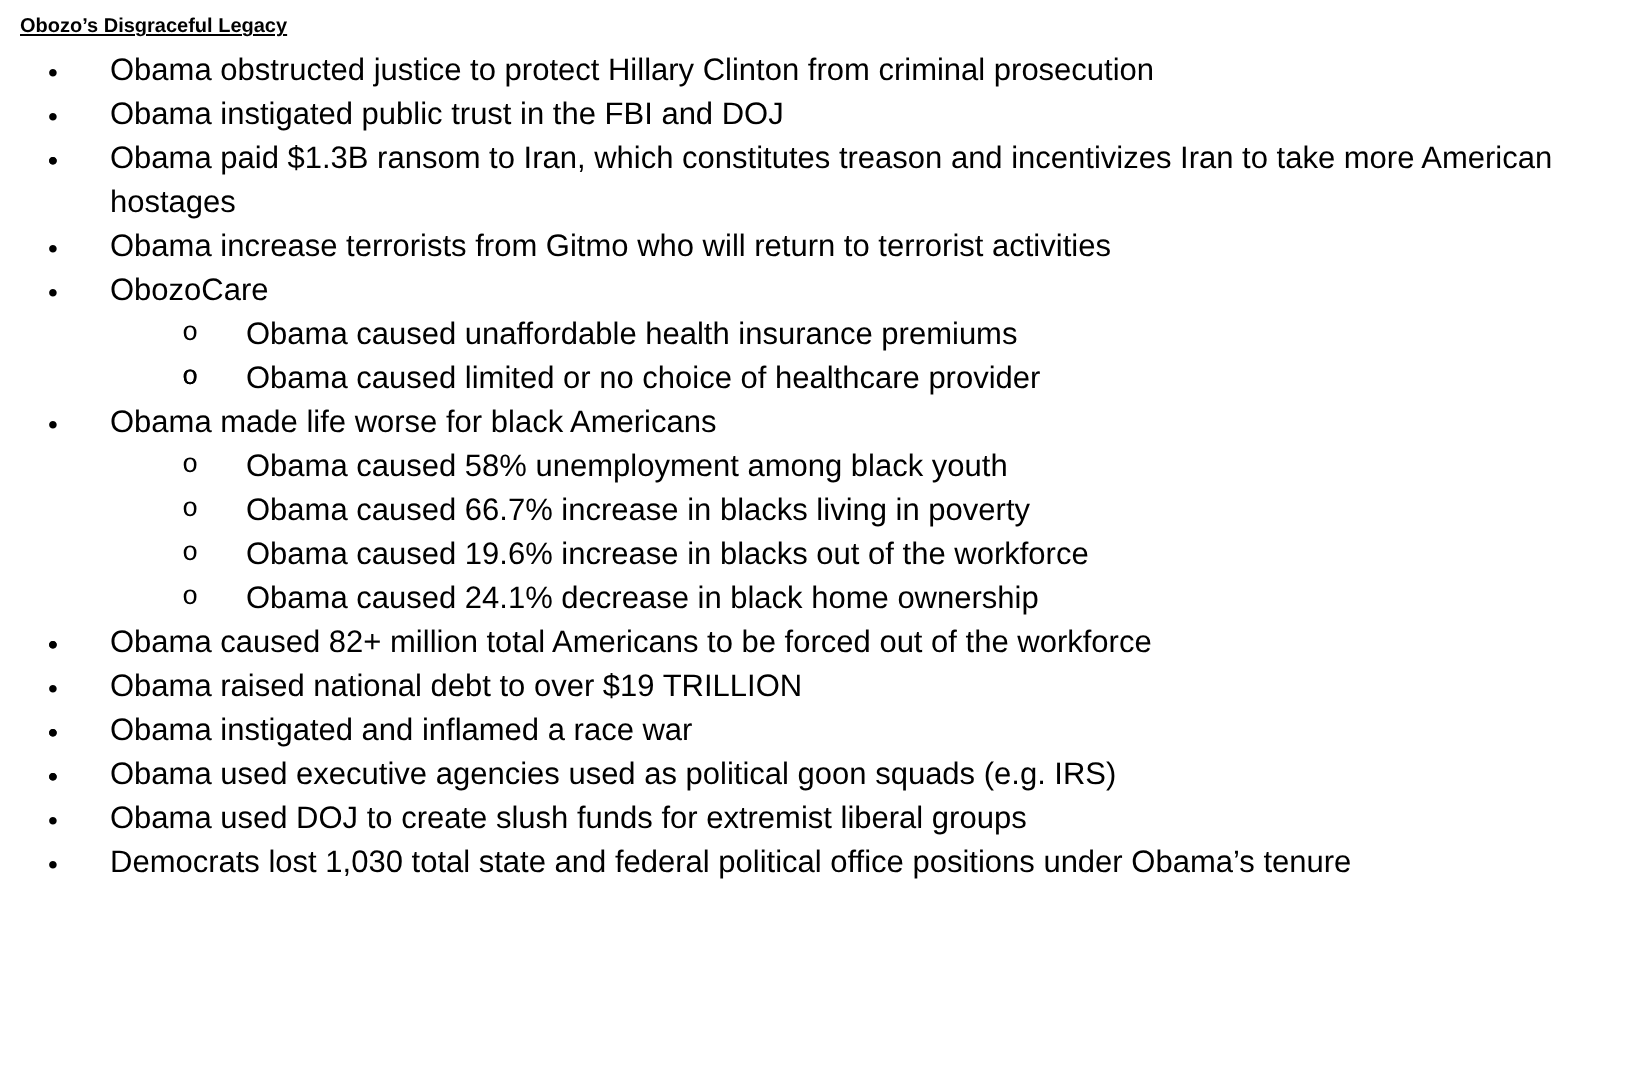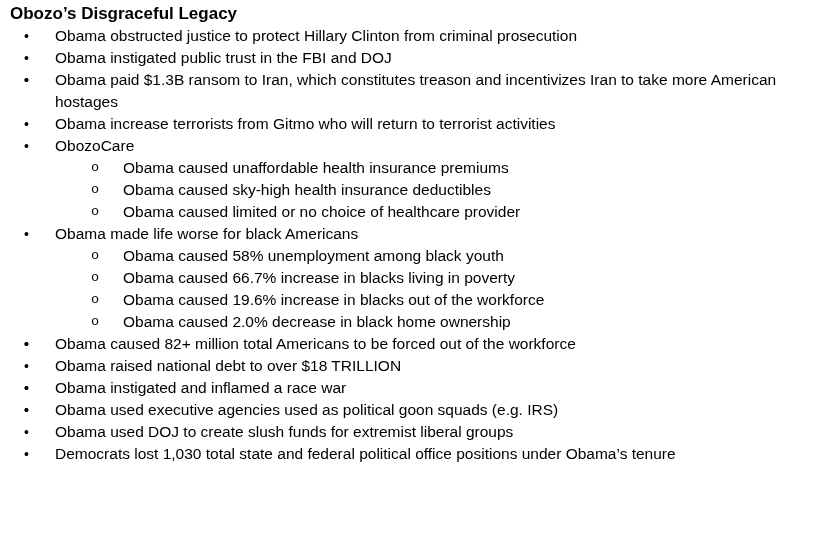--- a/index.html
+++ b/index.html
@@ -13,23 +13,24 @@
     height: 546px;
     overflow: hidden;
     font-family: "Liberation Sans", sans-serif;
     color: #000000;
   }
   .page {
     padding: 3px 14px 0 10px;
   }
   .doc-title {
     margin: 0;
-    font-size: 17px;
+    font-size: 10px;
     font-weight: 700;
     line-height: 22px;
+    text-decoration: underline;
   }
   ul.bullet-list {
     list-style: none;
     margin: 0;
     padding: 0;
   }
   ul.bullet-list li {
     position: relative;
     font-size: 15.5px;
     line-height: 22px;
@@ -87,21 +88,20 @@
         <span class="text">ObozoCare</span>
       </li>
 
       <li class="level-2">
         <span class="marker">o</span>
         <span class="text">Obama caused unaffordable health insurance premiums</span>
       </li>
 
       <li class="level-2">
         <span class="marker">o</span>
-        <span class="text">Obama caused sky-high health insurance deductibles</span>
       </li>
 
       <li class="level-2">
         <span class="marker">o</span>
         <span class="text">Obama caused limited or no choice of healthcare provider</span>
       </li>
 
       <li class="level-1">
         <span class="marker">•</span>
         <span class="text">Obama made life worse for black Americans</span>
@@ -117,35 +117,35 @@
         <span class="text">Obama caused 66.7% increase in blacks living in poverty</span>
       </li>
 
       <li class="level-2">
         <span class="marker">o</span>
         <span class="text">Obama caused 19.6% increase in blacks out of the workforce</span>
       </li>
 
       <li class="level-2">
         <span class="marker">o</span>
-        <span class="text">Obama caused 2.0% decrease in black home ownership</span>
+        <span class="text">Obama caused 24.1% decrease in black home ownership</span>
       </li>
 
       <li class="level-1">
         <span class="marker">•</span>
       </li>
 
       <li class="level-1">
         <span class="marker">•</span>
         <span class="text">Obama caused 82+ million total Americans to be forced out of the workforce</span>
       </li>
 
       <li class="level-1">
         <span class="marker">•</span>
-        <span class="text">Obama raised national debt to over $18 TRILLION</span>
+        <span class="text">Obama raised national debt to over $19 TRILLION</span>
       </li>
 
       <li class="level-1">
         <span class="marker">•</span>
       </li>
 
       <li class="level-1">
         <span class="marker">•</span>
         <span class="text">Obama instigated and inflamed a race war</span>
       </li>

